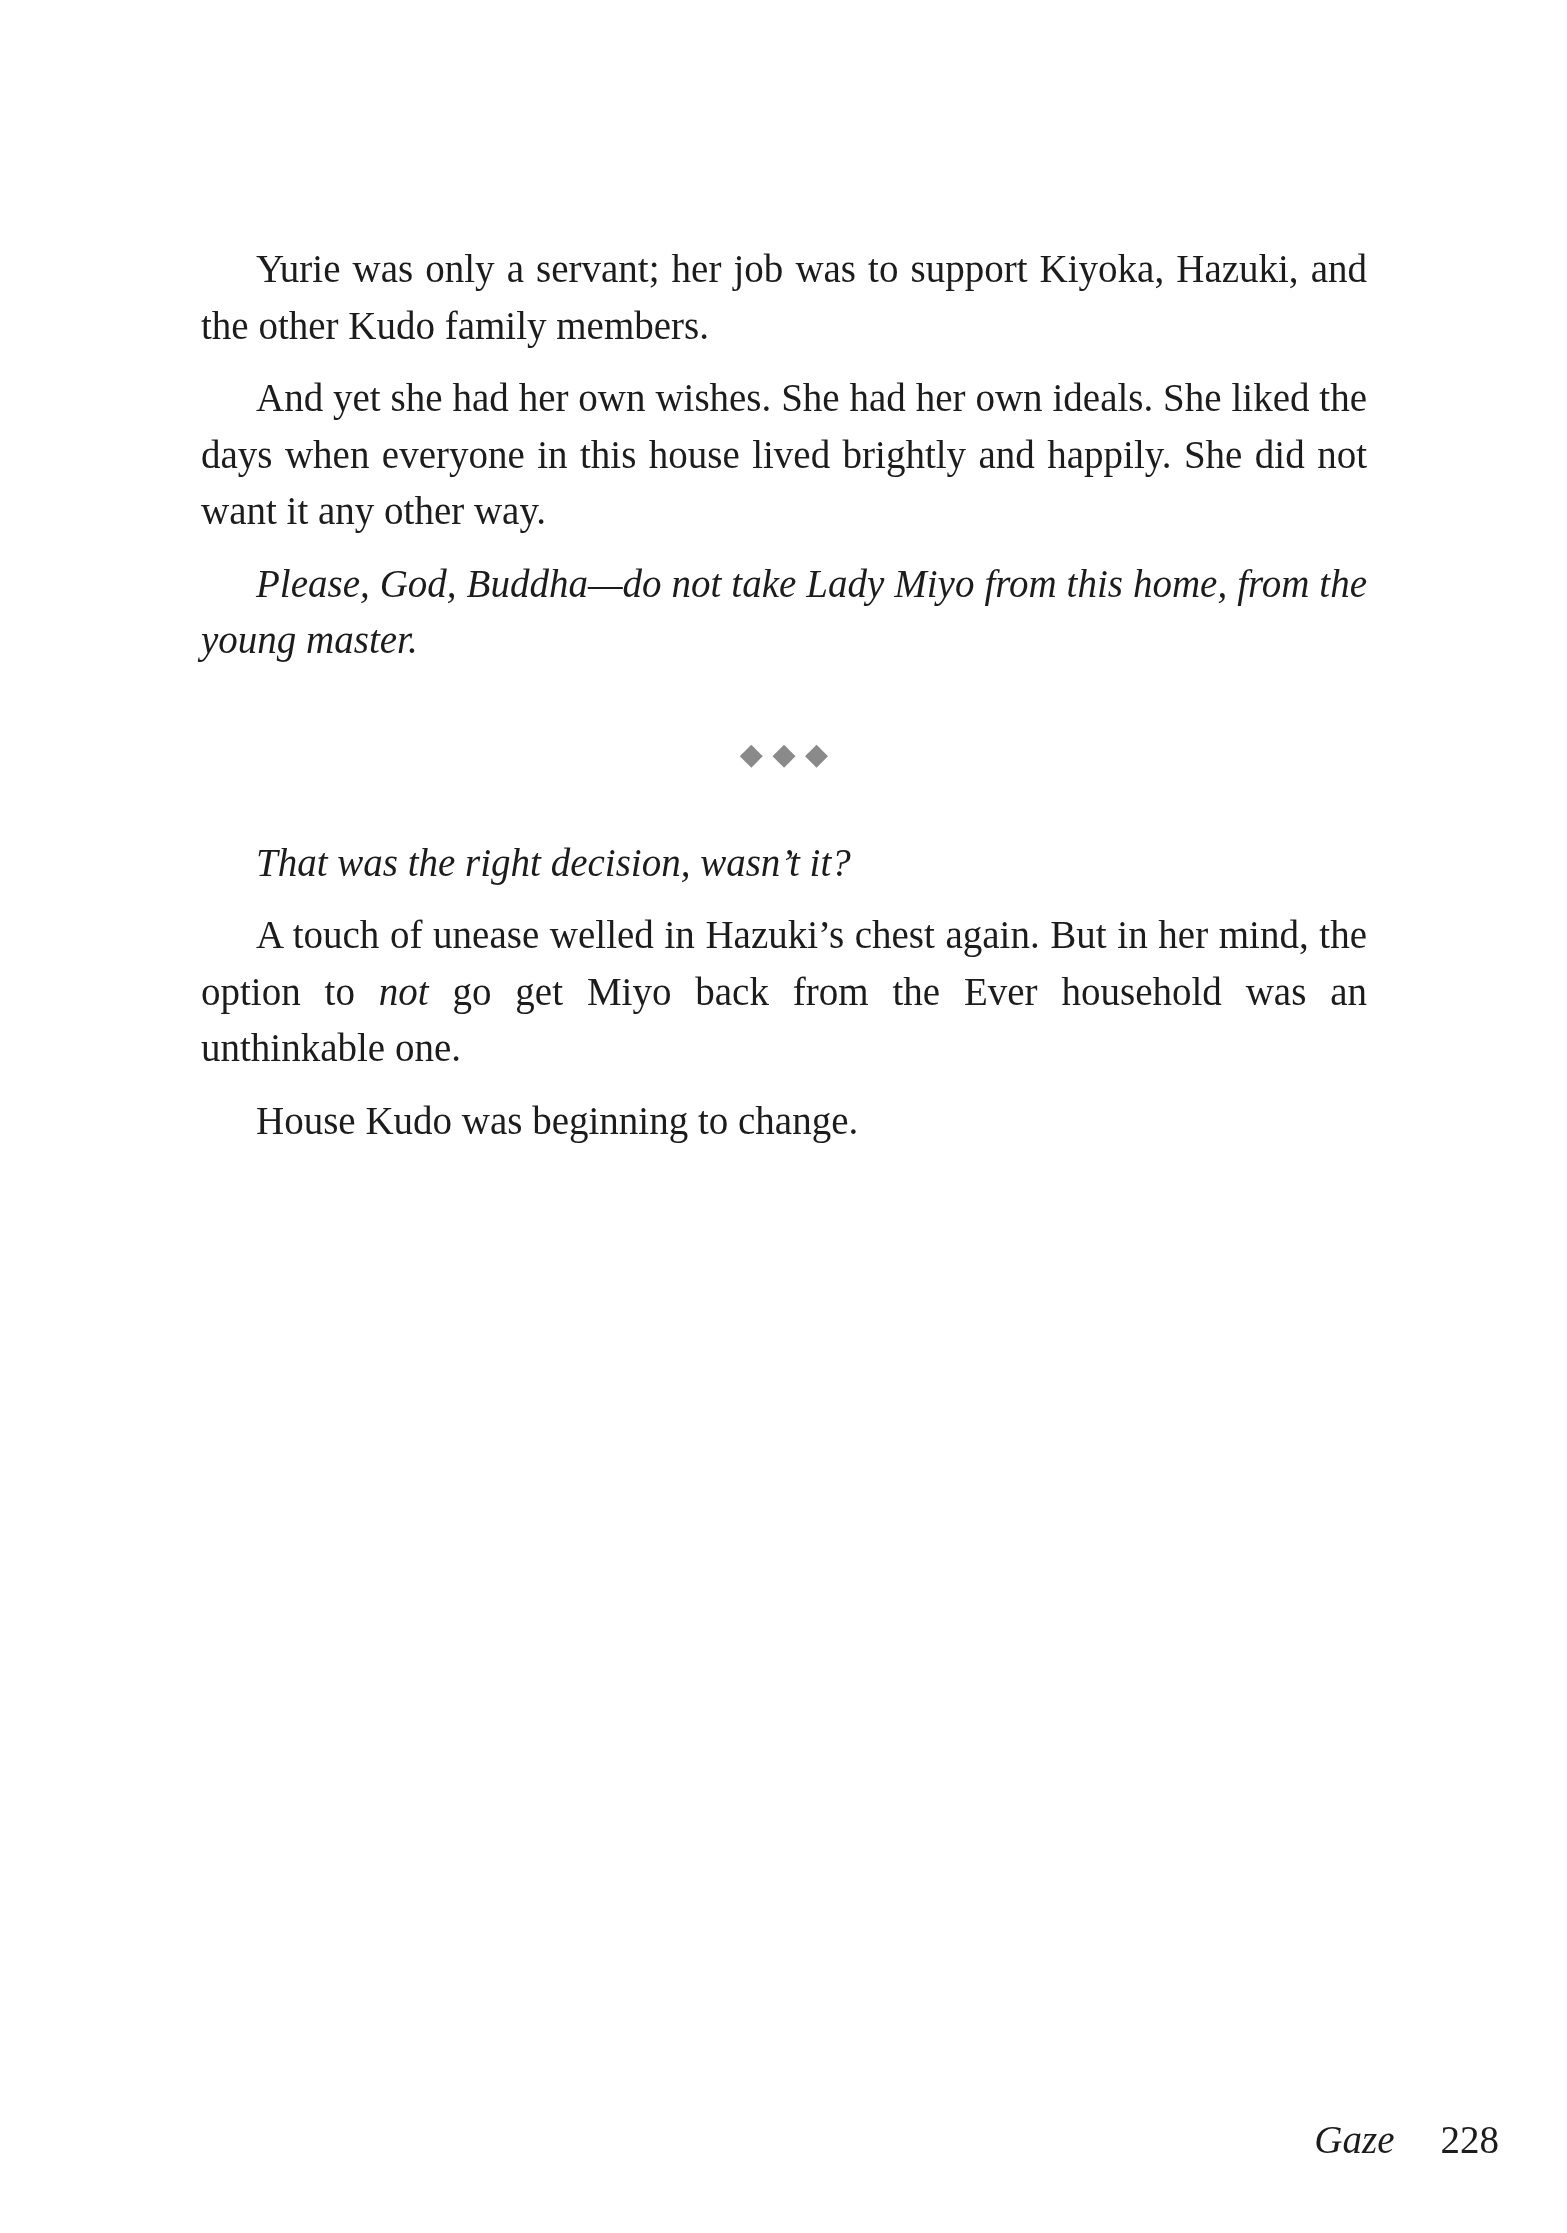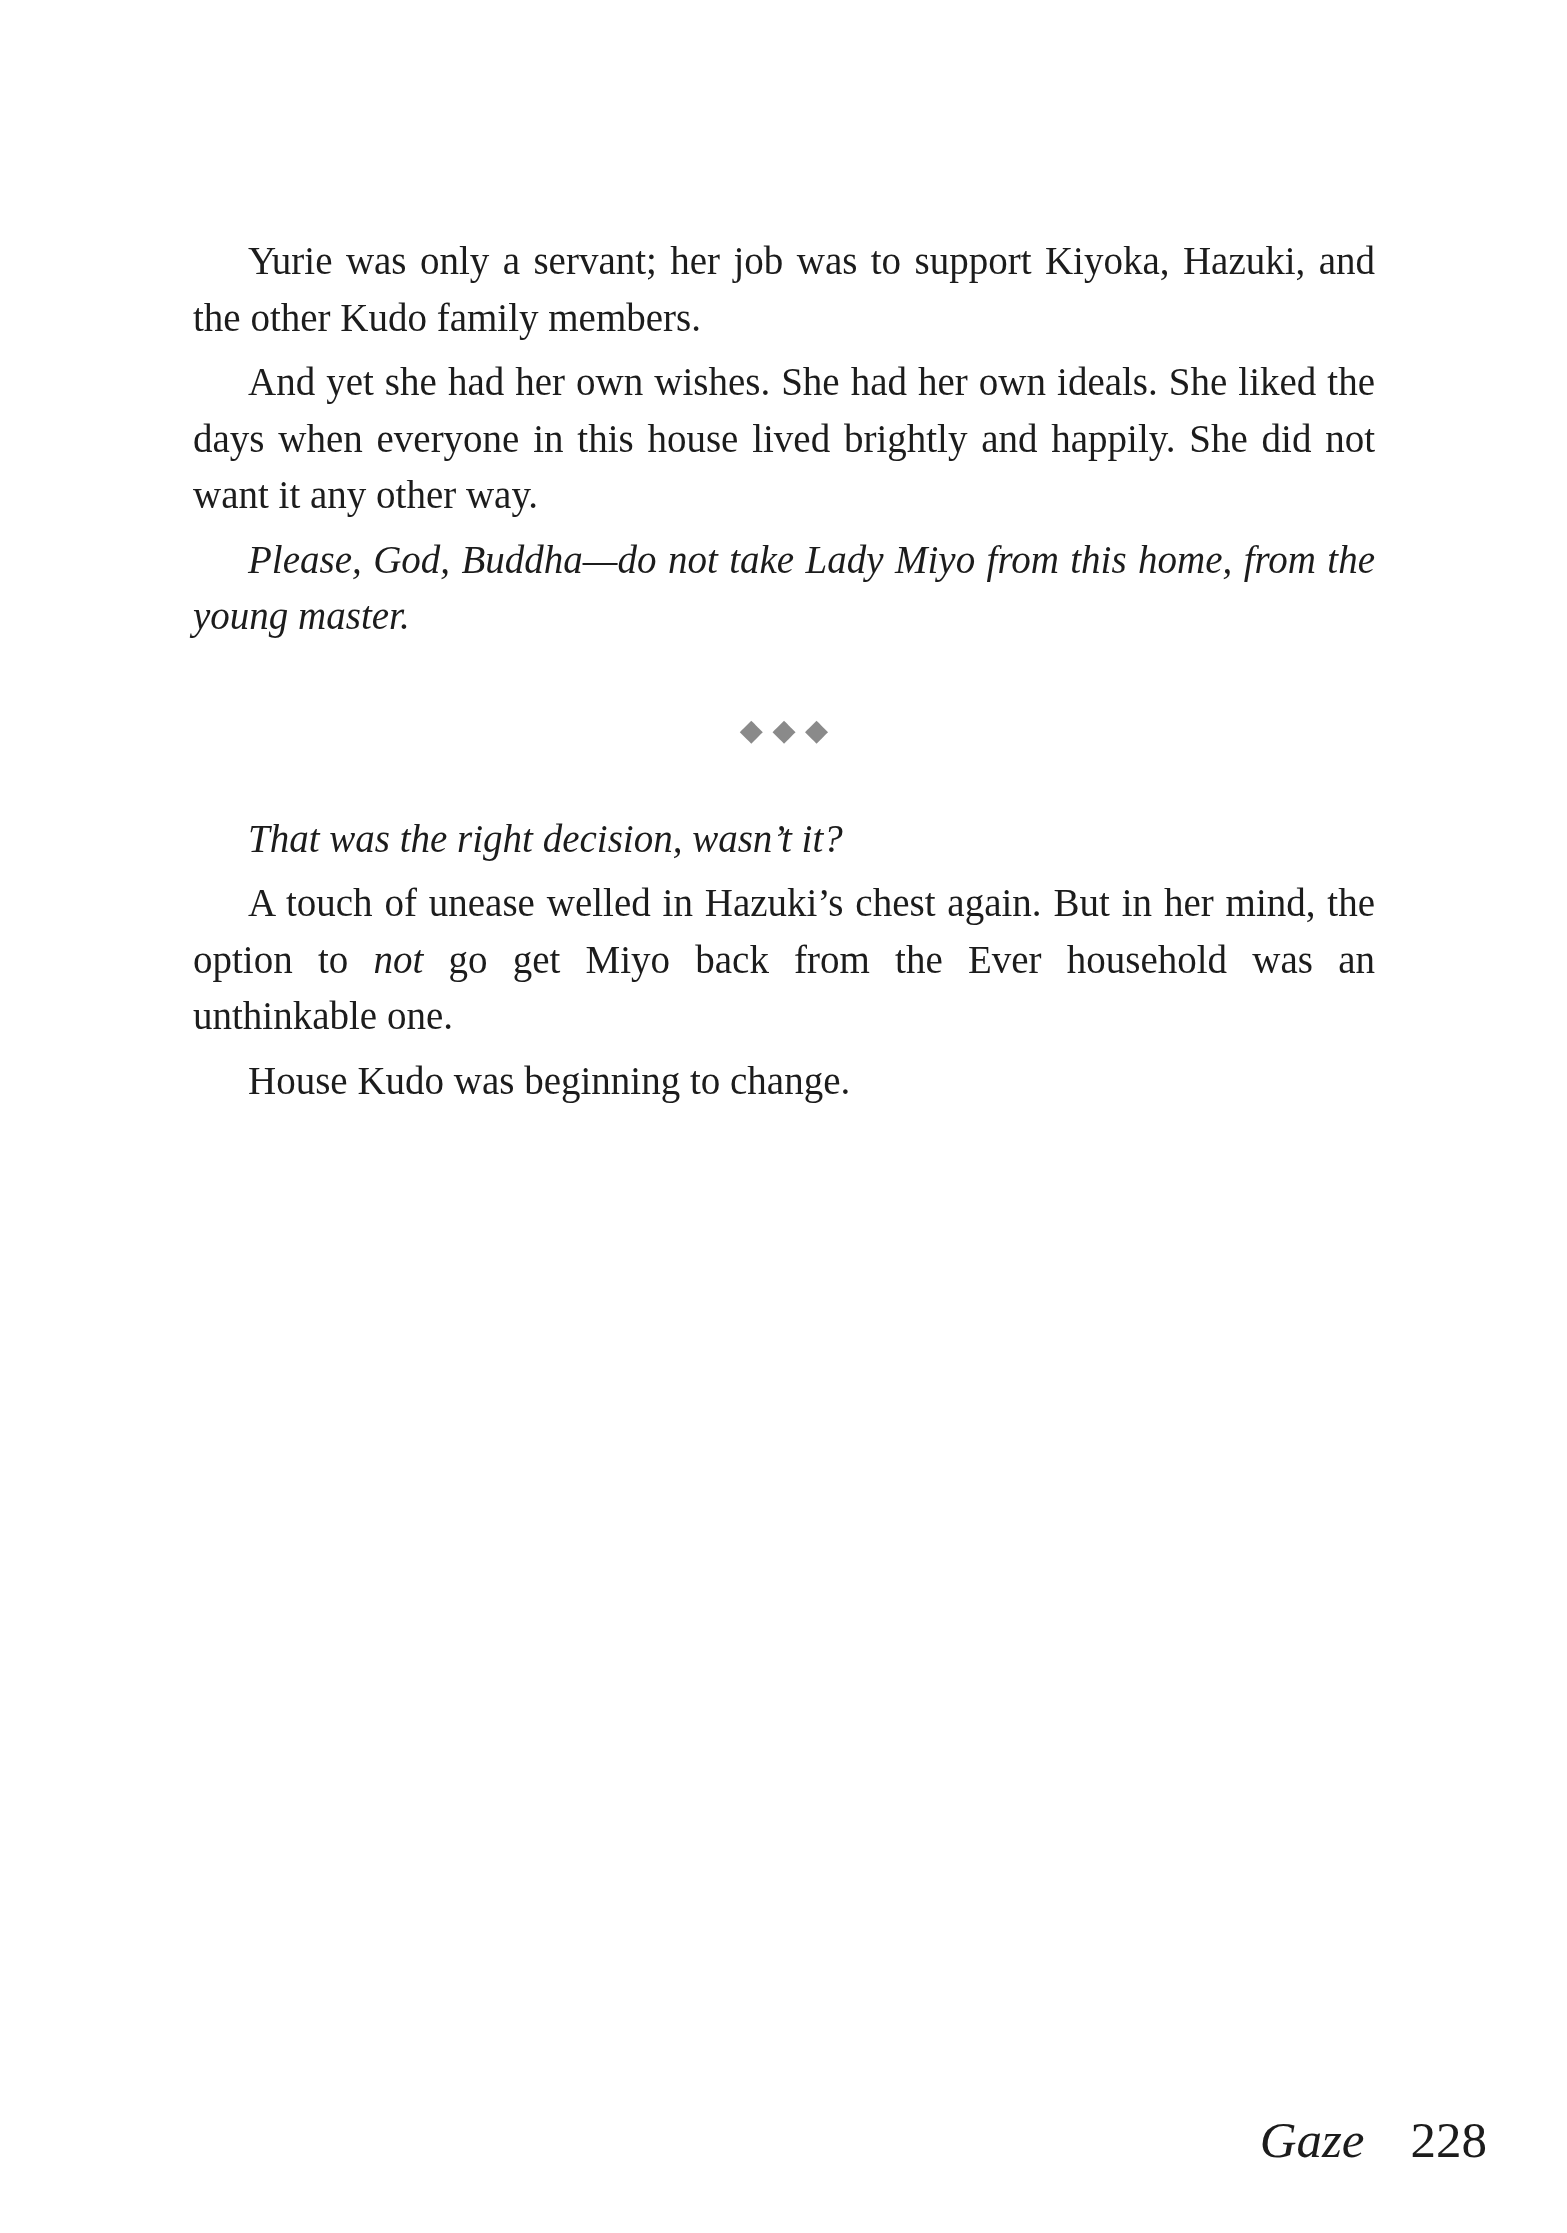--- a/index.html
+++ b/index.html
@@ -18,42 +18,42 @@
     position: absolute;
     left: 185px;
     top: 225px;
     width: 1198px;
     font-size: 39px;
     line-height: 56.5px;
     text-align: justify;
     text-justify: inter-word;
   }
   .text-block p {
-    margin: 8px;
+    margin: 16px;
     text-indent: 55px;
   }
   .text-block p.no-indent {
     text-indent: 0;
   }
   .italic {
     font-style: italic;
   }
   .separator {
     text-align: center;
     font-family: "DejaVu Sans", sans-serif;
     font-size: 30px;
     line-height: 30px;
     margin: 70px 0 66px 0;
     text-indent: 0;
   }
   .footer {
     position: absolute;
     top: 2112px;
-    right: 80px;
-    font-size: 51px;
+    right: 68px;
+    font-size: 39px;
     line-height: 56px;
     display: flex;
     gap: 46px;
     align-items: baseline;
     font-family: Liberation Serif, serif;
   }
   .footer .running-title {
     font-style: italic;
   }
 </style>

